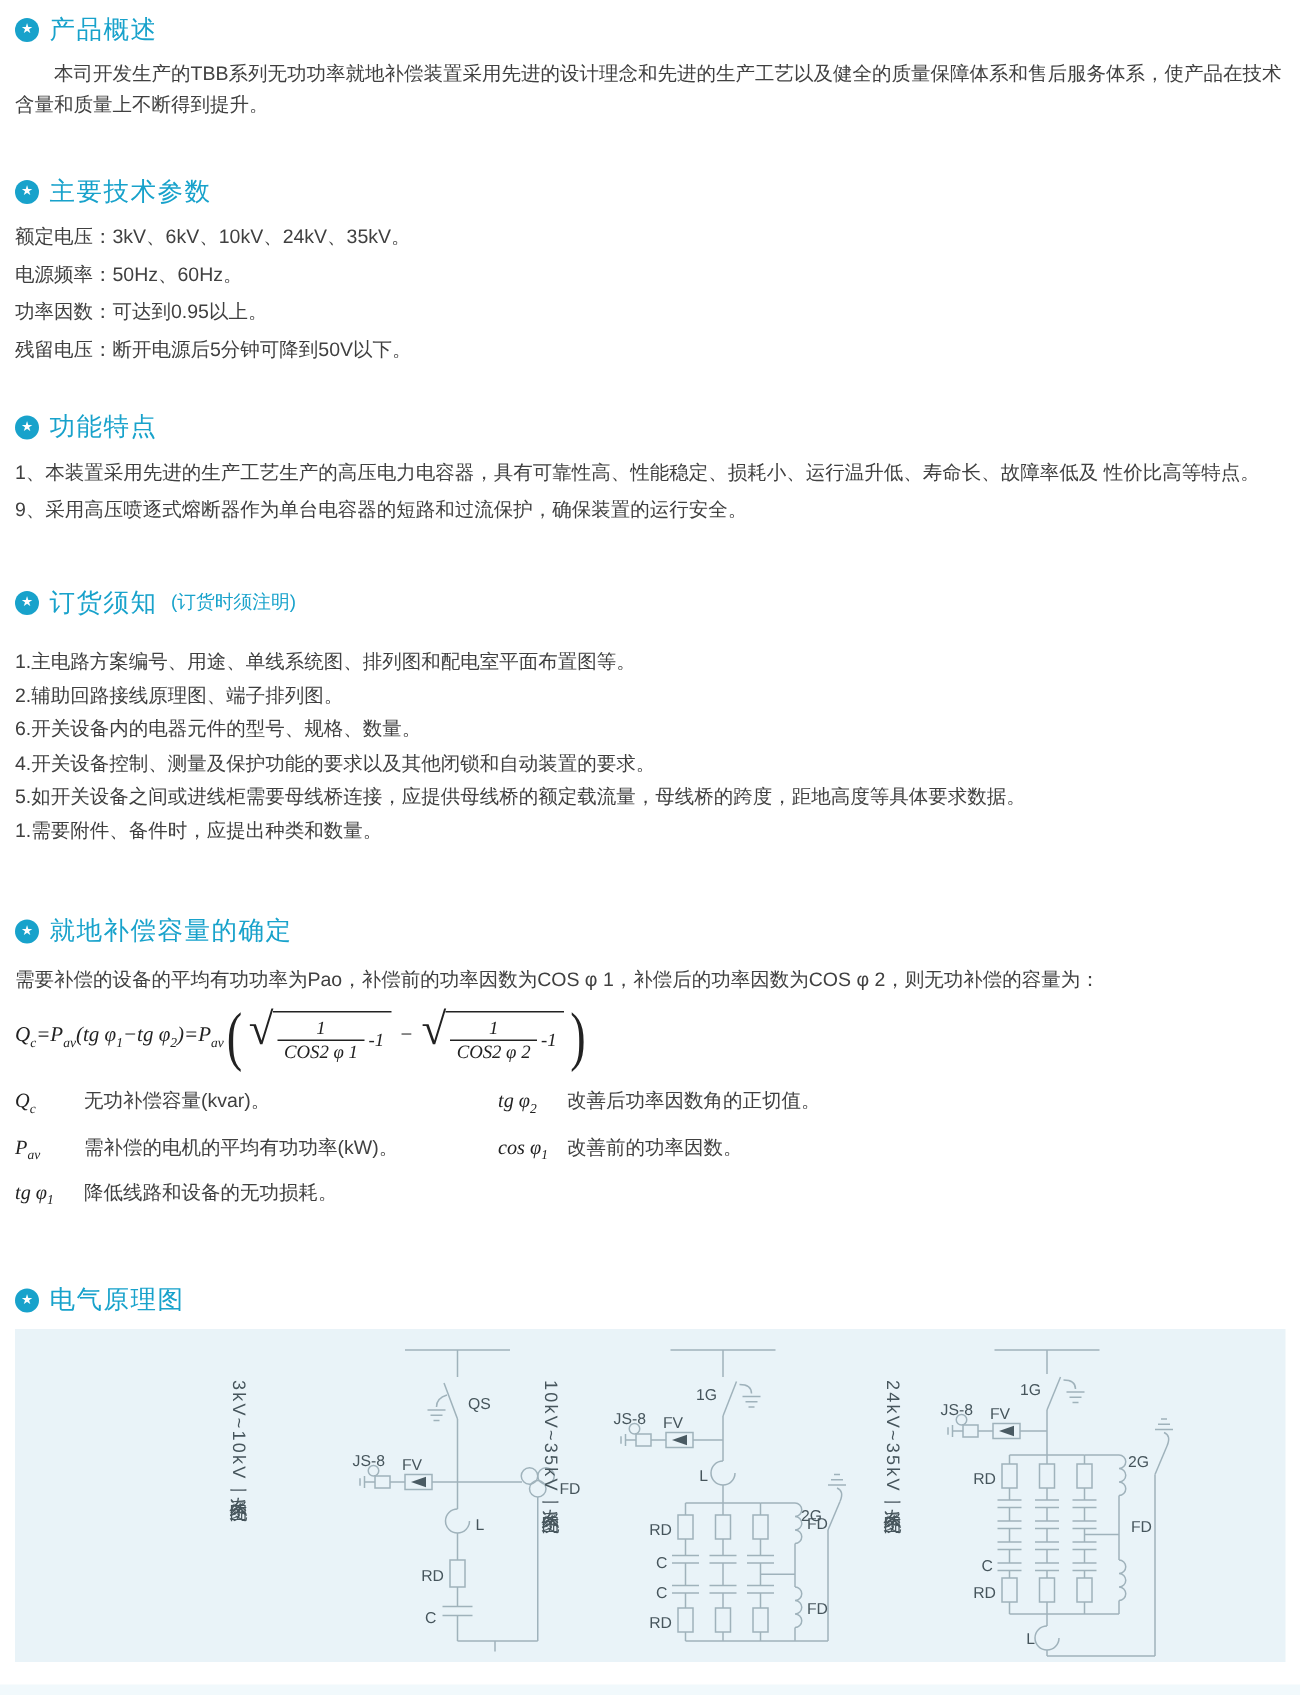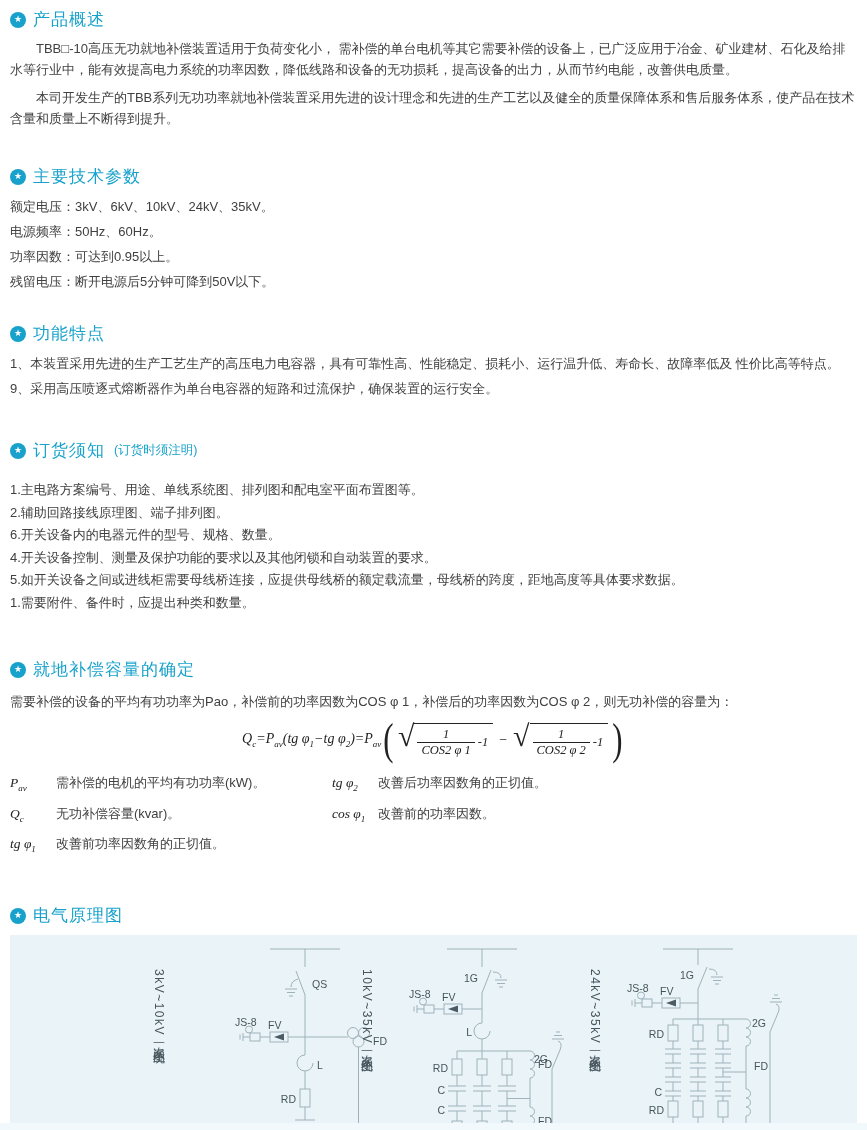--- a/index.html
+++ b/index.html
@@ -24,21 +24,21 @@
   .sec-feat { margin-top:28px; }
   .feat-block { margin-top:6px; }
   .feat-line { font-size:13px; line-height:25px; color:#404040; }
   .sec-order { margin-top:38px; }
   .order-block { margin-top:17px; }
   .order-line { font-size:13px; line-height:22.5px; color:#404040; }
   .sec-comp { margin-top:44px; }
   .comp-intro { font-size:13px; line-height:21px; margin-top:10px; color:#404040; }
   .formula {
     margin-top:6px; display:flex; align-items:center;
-    font-family:"Liberation Serif", serif; font-style:italic; font-size:14px; color:#222;justify-content:center;
+    font-family:"Liberation Serif", serif; font-style:italic; font-size:14px; color:#222;
   }
   .formula sub { font-size:9px; }
   .bigparen { font-size:44px; font-style:normal; font-weight:200; line-height:1; transform:scaleX(.7); }
   .sqrt { display:inline-flex; align-items:flex-start; margin:0 2px; }
   .rsign { font-style:normal; font-size:30px; line-height:1; transform:translateY(-2px); }
   .rbody { border-top:1.2px solid #222; display:inline-flex; align-items:center; gap:3px; padding:3px 5px 0 3px; }
   .frac { display:inline-flex; flex-direction:column; align-items:center; font-size:12.5px; }
   .frac .den { border-top:1px solid #222; padding:0 4px; }
   .m1 { font-size:12.5px; }
   .minus { margin:0 4px; font-style:normal; }
@@ -67,21 +67,20 @@
 </head>
 <body>
 
 <div class="page">
 
   <section>
     <div class="sec-head">
       <span class="sec-icon">★</span>
       <h2>产品概述</h2>
     </div>
-    <p class="para">TBB□-10高压无功就地补偿装置适用于负荷变化小， 需补偿的单台电机等其它需要补偿的设备上，已广泛应用于冶金、矿业建材、石化及给排水等行业中，能有效提高电力系统的功率因数，降低线路和设备的无功损耗，提高设备的出力，从而节约电能，改善供电质量。</p>
     <p class="para">本司开发生产的TBB系列无功功率就地补偿装置采用先进的设计理念和先进的生产工艺以及健全的质量保障体系和售后服务体系，使产品在技术含量和质量上不断得到提升。</p>
   </section>
 
   <section class="sec-tech">
     <div class="sec-head">
       <span class="sec-icon">★</span>
       <h2>主要技术参数</h2>
     </div>
     <div class="tech-block">
       <div class="tech-line">额定电压：3kV、6kV、10kV、24kV、35kV。</div>
@@ -148,30 +147,30 @@
             </span>
           <span class="m1">-1</span>
         </span>
       </span>
       <span class="bigparen">)</span>
     </div>
 
     <div class="defs">
       <div class="defcol left">
         <div class="defrow">
+          <span class="defsym"><span>Q</span><sub>c</sub></span>
+          <span class="defdesc">无功补偿容量(kvar)。</span>
+        </div>
+        <div class="defrow">
           <span class="defsym"><span>P</span><sub>av</sub></span>
           <span class="defdesc">需补偿的电机的平均有功功率(kW)。</span>
         </div>
         <div class="defrow">
-          <span class="defsym"><span>Q</span><sub>c</sub></span>
-          <span class="defdesc">无功补偿容量(kvar)。</span>
-        </div>
-        <div class="defrow">
           <span class="defsym"><span>tg φ</span><sub>1</sub></span>
-          <span class="defdesc">改善前功率因数角的正切值。</span>
+          <span class="defdesc">降低线路和设备的无功损耗。</span>
         </div>
       </div>
       <div class="defcol">
         <div class="defrow">
           <span class="defsym"><span>tg φ</span><sub>2</sub></span>
           <span class="defdesc">改善后功率因数角的正切值。</span>
         </div>
         <div class="defrow">
           <span class="defsym"><span>cos φ</span><sub>1</sub></span>
           <span class="defdesc">改善前的功率因数。</span>

